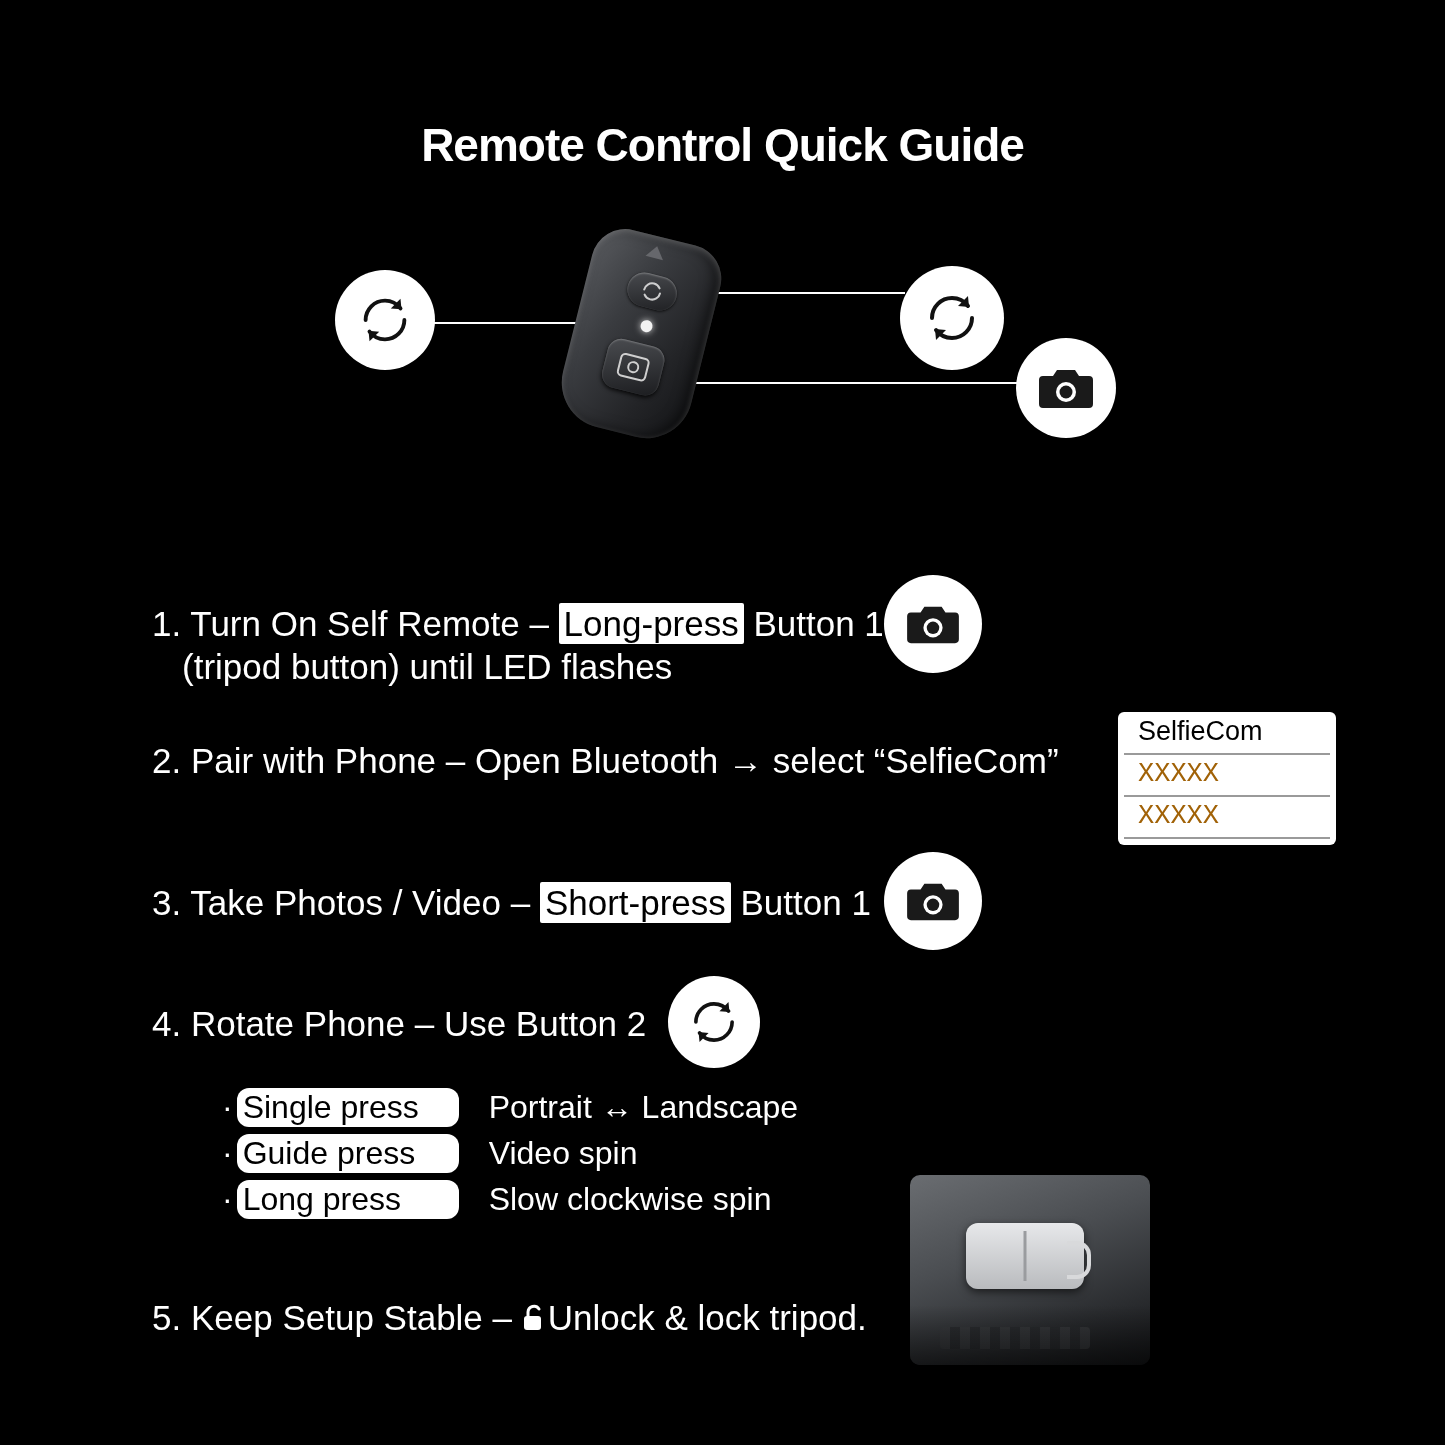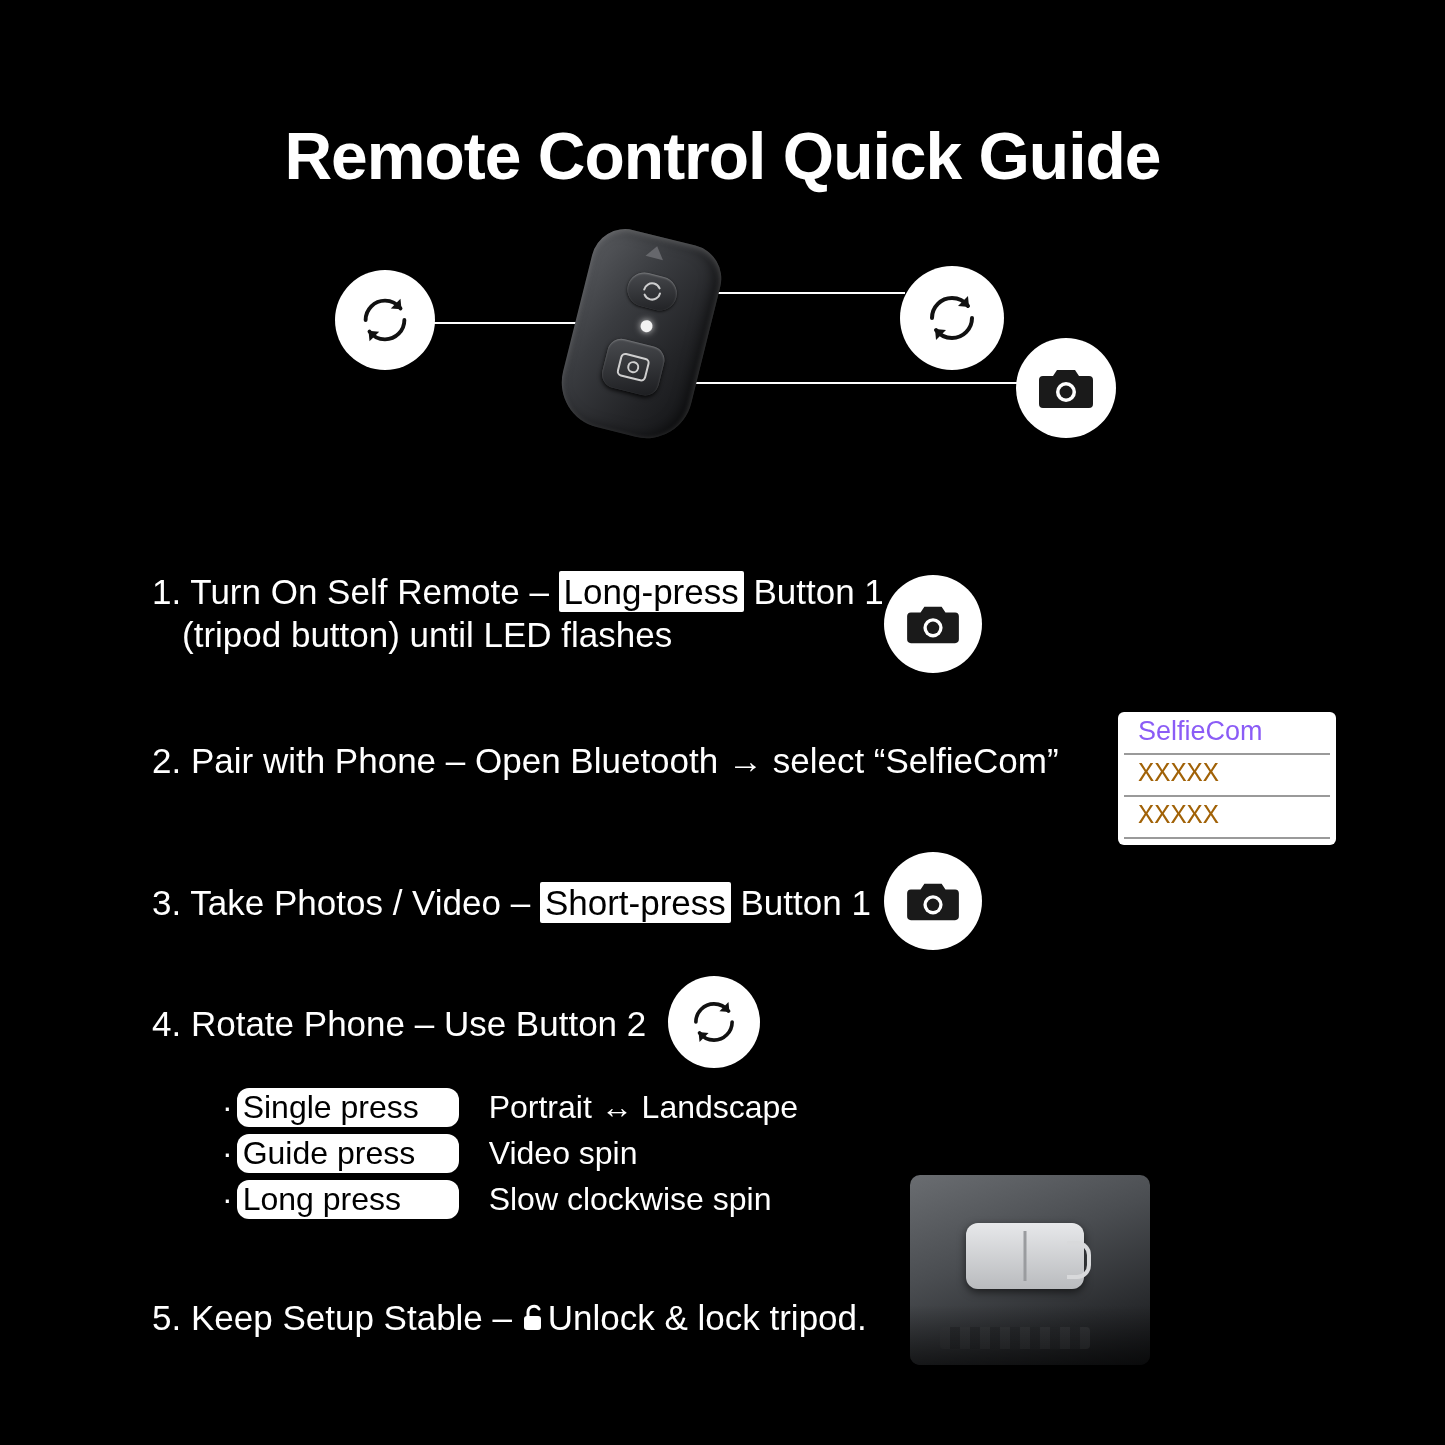--- a/index.html
+++ b/index.html
@@ -20,21 +20,21 @@
     inset: 0;
   }
 
   
   .title {
     position: absolute;
     top: 118px;
     left: 0;
     width: 100%;
     text-align: center;
-    font-size: 66px;
+    font-size: 46px;
     font-weight: bold;
     letter-spacing: -1px;
     color: #ffffff;
   }
 
   
   .diagram {
     position: absolute;
     top: 230px;
     left: 300px;
@@ -178,21 +178,21 @@
     left: 1118px;
     top: 712px;
     width: 218px;
     height: 133px;
     background: #ffffff;
     border-radius: 6px;
     overflow: hidden;
   }
   .bt-row {
     font-size: 27px;
-    color: #8b5cf6;
+    color: #000000;
     padding: 4px 14px 6px 14px;
     border-bottom: 2px solid #9a9a9a;
     margin: 0 6px;
   }
   .bt-row.dim { color: #a16207; font-family: Liberation Mono, monospace; }
 
   
   .tripod {
     position: absolute;
     left: 910px;
@@ -300,21 +300,21 @@
           </svg>
         </div>
         <div class="led"></div>
         <div class="btn-shutter">
           <span class="cam-box"></span>
         </div>
       </div>
     </div>
   </div>
 
-  <div class="step" style="left:152px; top:571px;">
+  <div class="step" style="left:152px; top:603px;">
     <span>1.</span>
     <span>Turn On Self Remote – </span><span class="hl">Long-press</span><span> Button 1</span>
     <div style="margin-left:30px;">(tripod button) until LED flashes</div>
   </div>
   <div class="badge" style="left:884px; top:575px; width:98px; height:98px;">
     <span>
       <svg width="56" height="46" viewBox="0 0 58 48">
         <path d="M6 12h10l4-6h18l4 6h10a4 4 0 0 1 4 4v24a4 4 0 0 1-4 4H6a4 4 0 0 1-4-4V16a4 4 0 0 1 4-4z" fill="#1a1a1a"></path>
         <circle cx="29" cy="28" r="10" fill="#ffffff"></circle>
         <circle cx="29" cy="28" r="6.5" fill="#1a1a1a"></circle>

